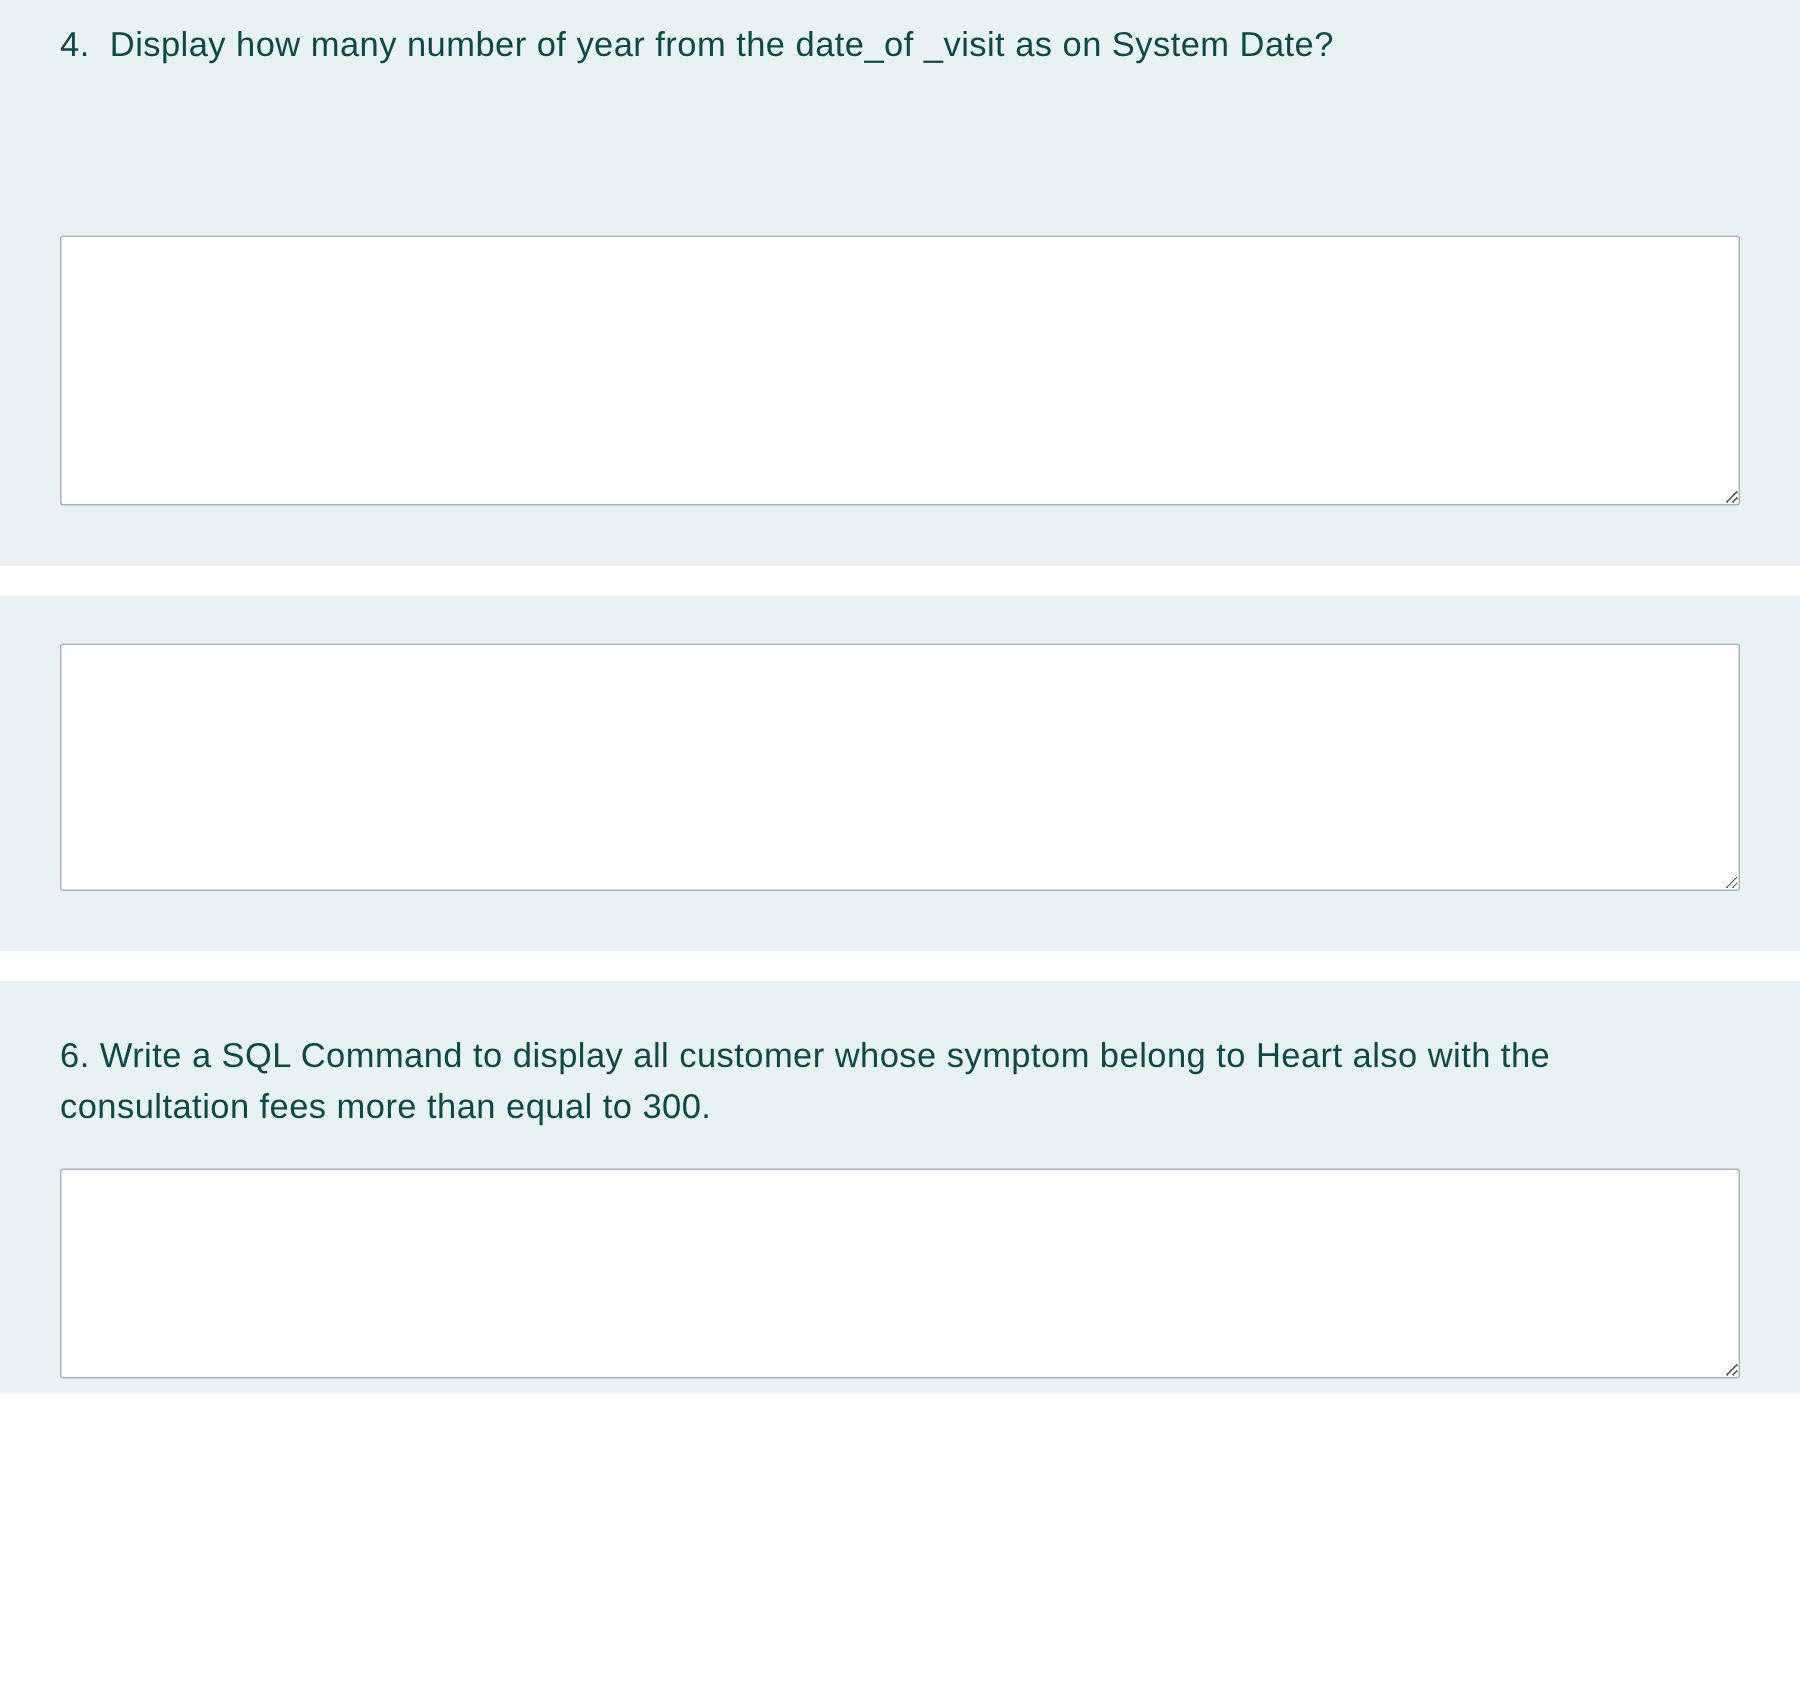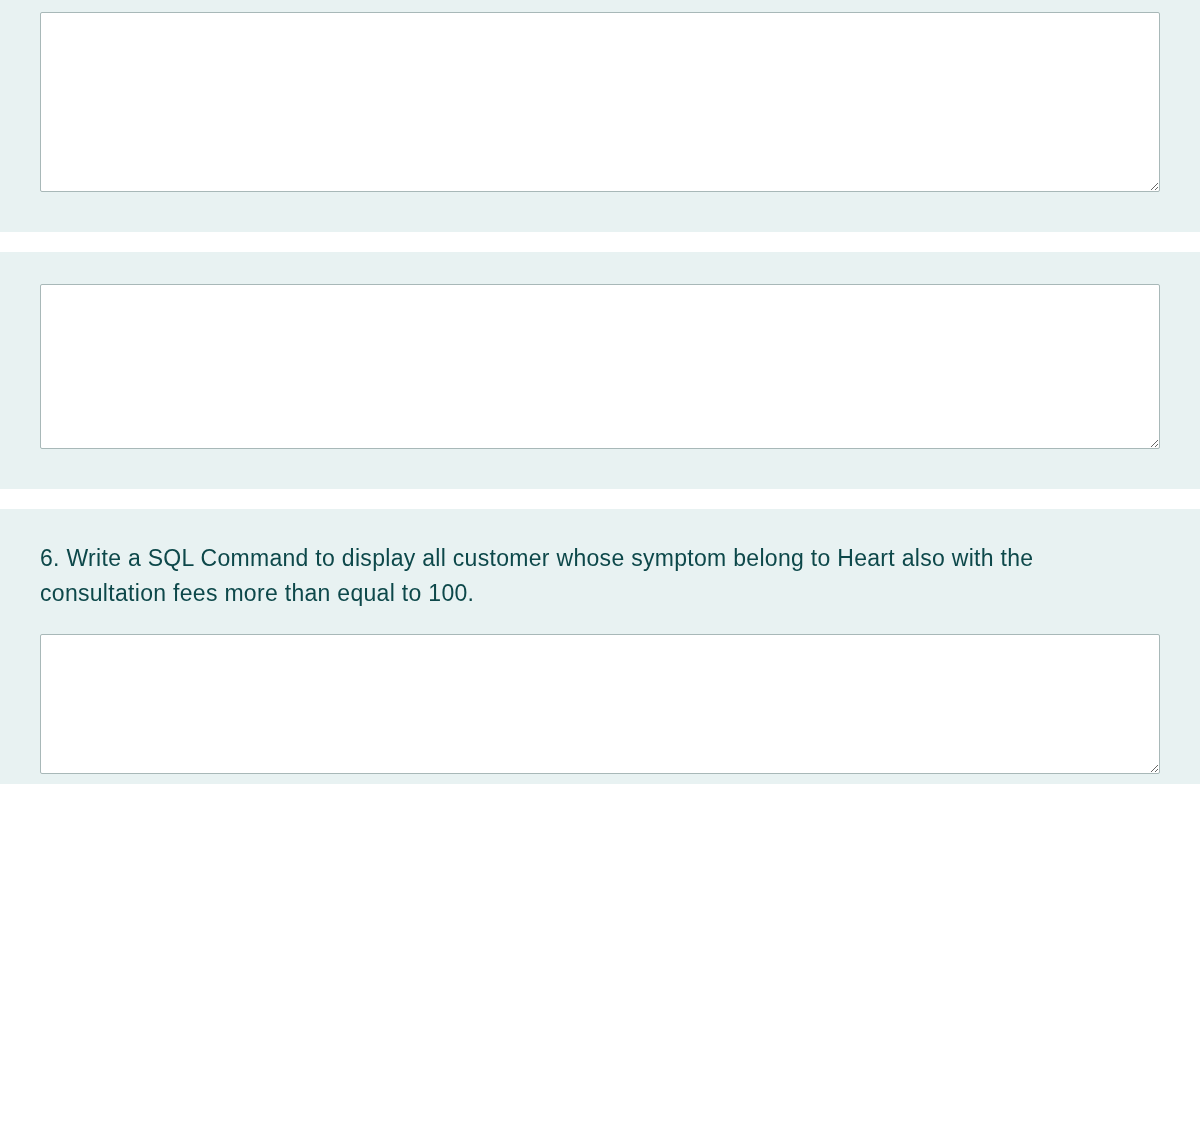--- a/index.html
+++ b/index.html
@@ -59,26 +59,30 @@
     }
     .last-block {
       margin-bottom: 0;
       padding-bottom: 10px;
     }
   </style>
 </head>
 <body>
 
 <div class="question-block-first">
+  <p class="question-text question-text-first">
+    <span>4.</span>&nbsp;
+    <span>Display how many number of year from the date_of _visit as on System Date?</span>
+  </p>
   <textarea class="answer-textarea textarea-q4" style=""></textarea>
 </div>
 
 <div class="question-block">
   <textarea class="answer-textarea textarea-q5" style=""></textarea>
 </div>
 
 <div class="question-block last-block">
   <p class="question-text">
     <span>6.</span>
-    <span>Write  a SQL Command to display all customer whose symptom belong to Heart also with the consultation fees more than equal to 100.</span>
+    <span>Write  a SQL Command to display all customer whose symptom belong to Heart also with the consultation fees more than equal to 300.</span>
   </p>
   <textarea class="answer-textarea textarea-q6" style=""></textarea>
 </div>
 
 </body></html>

